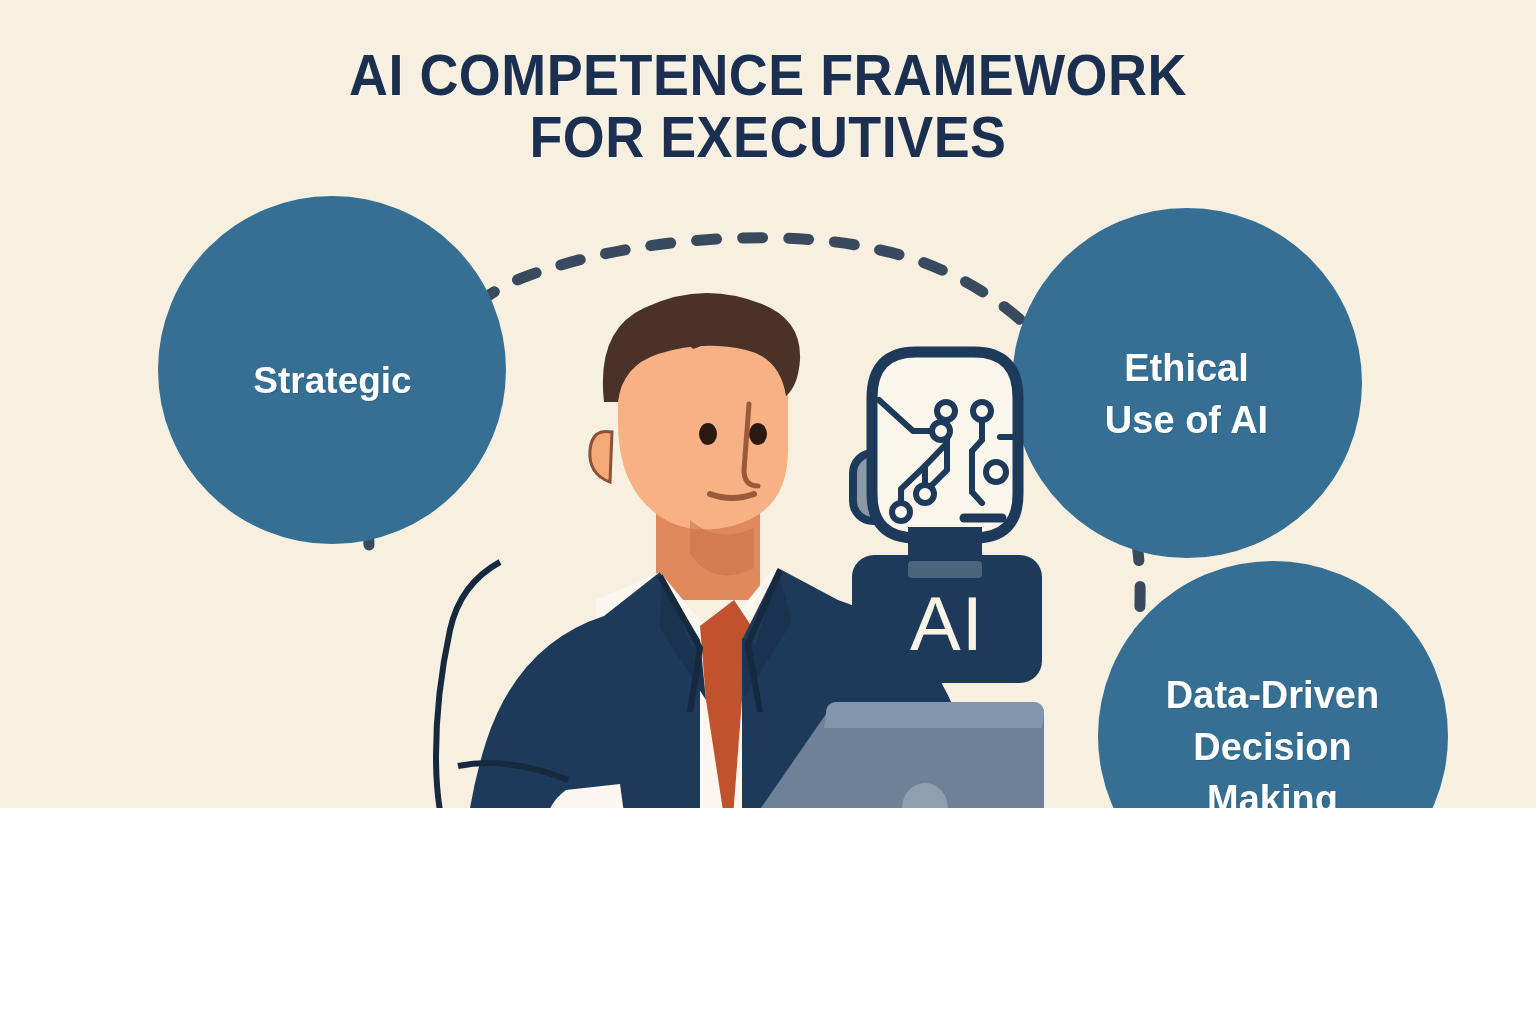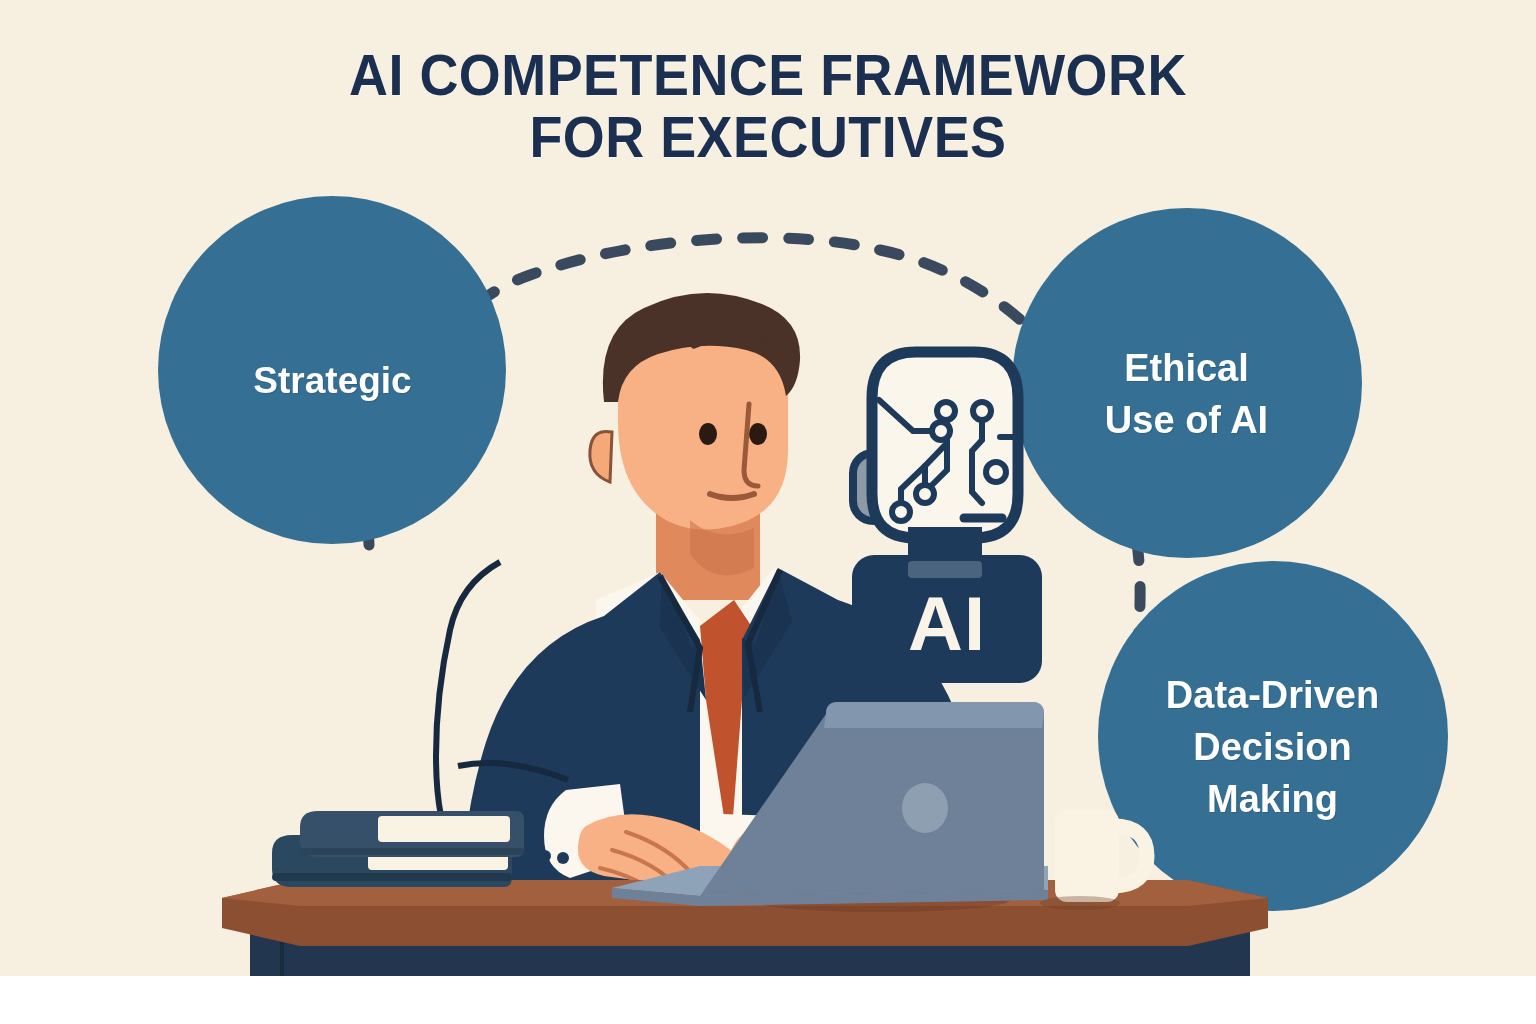--- a/index.html
+++ b/index.html
@@ -3,21 +3,21 @@
 <meta charset="utf-8">
 <style>
   html, body {
     margin: 0;
     padding: 0;
     background: #ffffff;
   }
   #stage {
     position: relative;
     width: 1536px;
-    height: 976px;
+    height: 808px;
     overflow: hidden;
     background: #F7EFDF;
     font-family: "Liberation Sans", sans-serif;
   }
   #art {
     position: absolute;
     inset: 0;
     width: 1536px;
     height: 1024px;
     display: block;
@@ -80,21 +80,21 @@
   #ai-badge-text {
     position: absolute;
     left: 852px;
     top: 563px;
     width: 190px;
     height: 120px;
     display: flex;
     align-items: center;
     justify-content: center;
     color: #FAF4E8;
-    font-weight: 700;
+    font-weight: 400;
     font-size: 76px;
     letter-spacing: 1px;
     pointer-events: none;
   }
 </style>
 </head>
 <body>
 
 <div id="stage">
 

